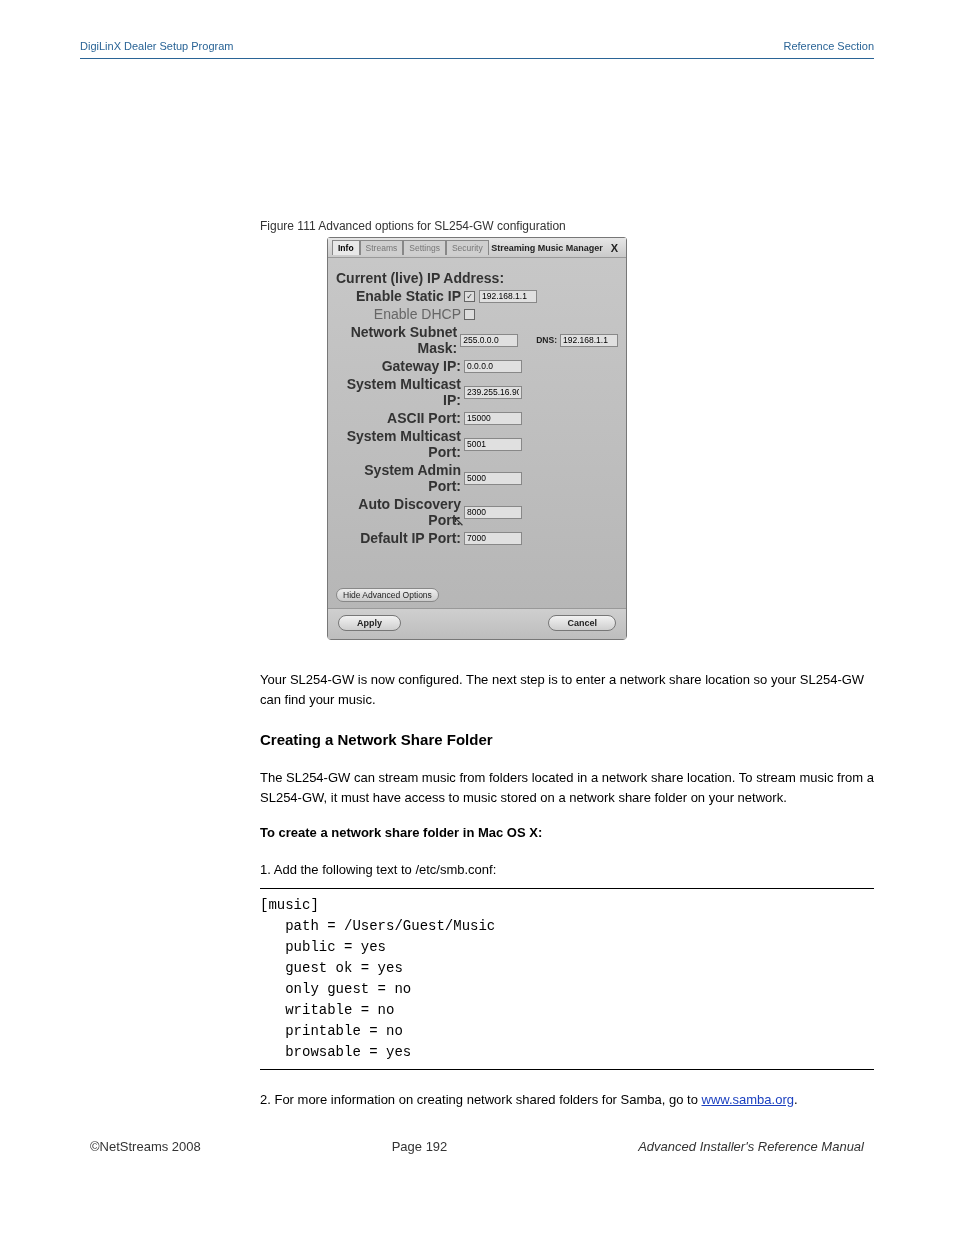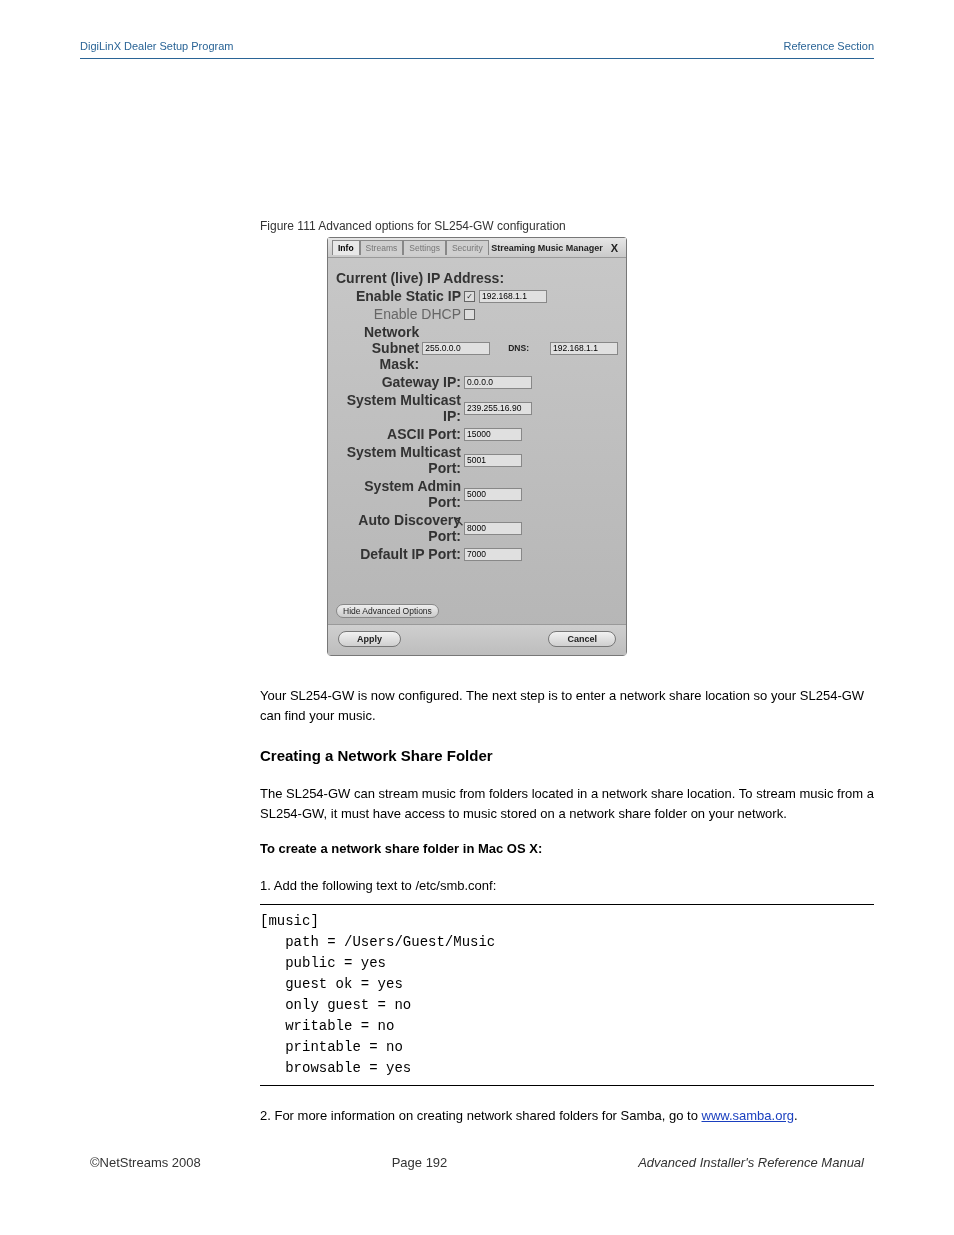--- a/index.html
+++ b/index.html
@@ -65,23 +65,23 @@
   .dlg-title { margin-left:auto; font-weight:bold; font-size:9px; padding-right:4px; }
   .dlg-close { font-weight:bold; font-size:11px; padding:0 4px; }
   .dlg-body { padding: 10px 8px 6px 8px; }
   .form-row { display:flex; align-items:center; margin:2px 0; }
   .form-lbl { width:128px; text-align:right; font-size:14px; padding-right:3px; font-weight:bold; color:#333;}
   .form-lbl.plain { font-weight:normal; color:#666;}
   .form-inp {
     font-size:8.5px; padding:0 2px; height:13px;
     background:#e0e0e0; border:1px solid #888; width:58px;
   }
-  .form-inp.wide{width:68px;}
+  .form-inp.wide{width:58px;}
   .form-chk{width:11px;height:11px;border:1px solid #666;background:#ddd;display:inline-flex;align-items:center;justify-content:center;font-size:8px;margin-right:4px;}
-  .dns-lbl{font-weight:bold;font-size:8.5px;margin-left:18px;margin-right:21px;}
+  .dns-lbl{font-weight:bold;font-size:8.5px;margin-left:18px;margin-right:3px;}
   .warning-box{
     position:absolute; right:6px; top:150px; width:115px;
     font-size:8.5px; color:#c00; line-height:1.2;
     padding:4px;
   }
   .hide-adv{
     display:inline-block; margin-top:40px; font-size:8.5px;
     background:linear-gradient(#eee,#ccc); border:1px solid #888;
     border-radius:8px; padding:1px 6px;
   }

